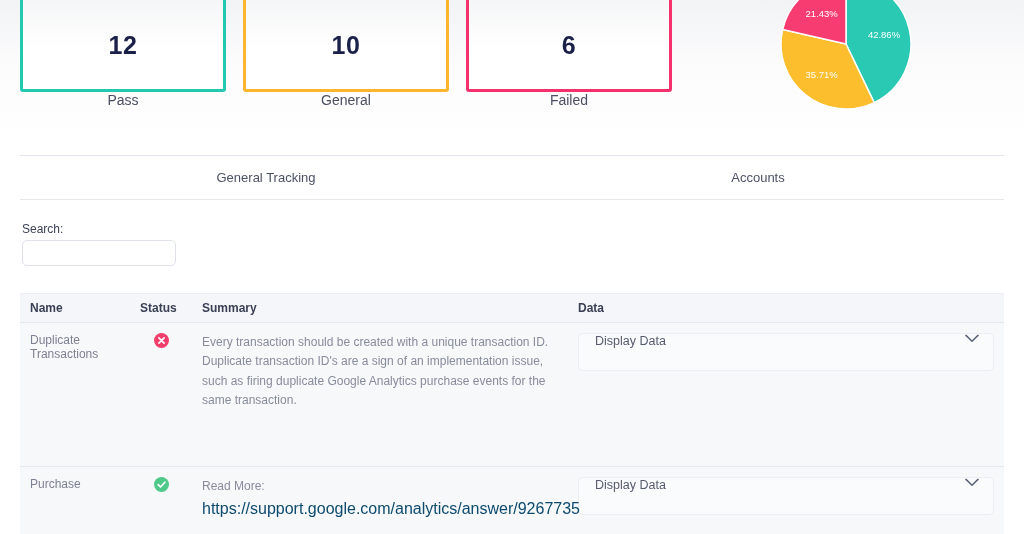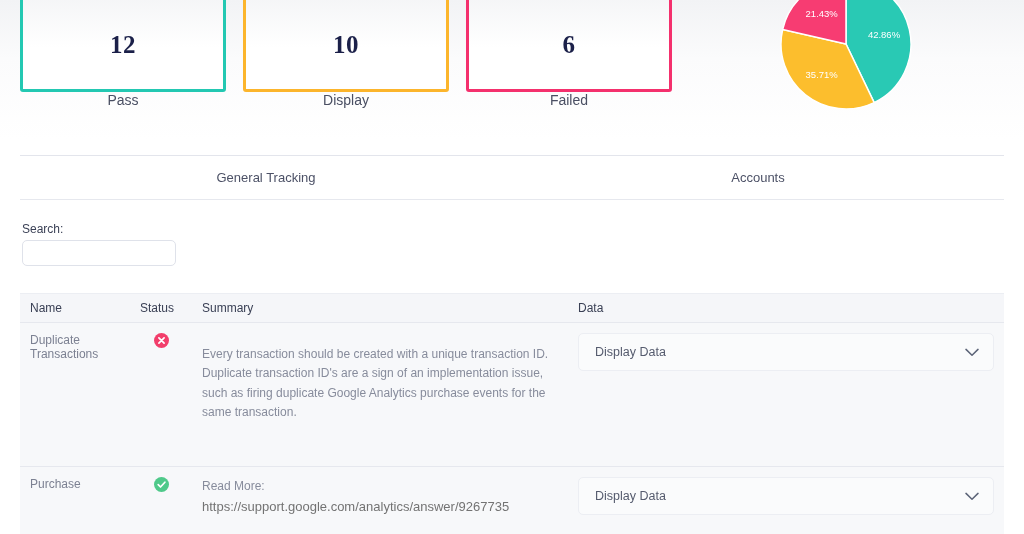--- a/index.html
+++ b/index.html
@@ -59,21 +59,20 @@
     padding-top: 16px;
   }
   .stat-box.pass    { border-color: #23c8b2; }
   .stat-box.warning { border-color: #fcb52c; }
   .stat-box.failed  { border-color: #f4306d; }
   .stat-num {
     font-size: 25px;
     font-weight: bold;
     color: #1b2049;
     letter-spacing: 0.5px;
-    font-family: Liberation Serif, serif;
   }
   .stat-label {
     font-size: 14px;
     color: #4a4f63;
   }
 
   
   .pie-wrap {
     position: absolute;
     left: 780px;
@@ -181,21 +180,21 @@
   table.data-table {
     width: 984px;
     border-collapse: collapse;
     table-layout: fixed;
     background: #f7f8fa;
   }
   table.data-table th {
     background: #f5f6f9;
     text-align: left;
     font-size: 12px;
-    font-weight: normal;
+    font-weight: bold;
     color: #3a4055;
     padding: 7px 10px;
     border-bottom: 1px solid #e6e8ee;
     vertical-align: middle;
   }
   table.data-table td {
     background: #f7f8fa;
     font-size: 12px;
     color: #7c8192;
     padding: 10px 10px;
@@ -209,30 +208,29 @@
 
   td.cell-name   { color: #8b8f9e; }
   td.cell-status { text-align: center; padding-top: 11px; }
   td.cell-summary { padding-top: 22px; padding-left: 10px; padding-right: 18px; }
   td.cell-data   { padding: 8px 10px 8px 6px; }
 
   .summary-text {
     line-height: 1.62;
     color: #878c9c;
     font-size: 12px;
-    margin-top: 12px;
   }
   .readmore-label {
     color: #878c9c;
     font-size: 12px;
     line-height: 1.62;
   }
   .readmore-link {
-    color: #737373;
-    font-size: 13px;
+    color: #0c4a6e;
+    font-size: 16px;
     line-height: 1.62;
     text-decoration: none;
     display: inline-block;
   }
 
   
   .status-icon {
     display: inline-block;
     width: 15px;
     height: 15px;
@@ -245,21 +243,21 @@
   .status-icon.warn { background: #fcbf1a; }
   .status-icon svg { position: absolute; left: 0; top: 0; }
 
   
   .accordion {
     border: 1px solid #eceef3;
     border-radius: 5px;
     background: #fafbfc;
     height: 38px;
     display: flex;
-    align-items: center;
+    align-items: flex-start;
     justify-content: space-between;
     padding: 0 14px 0 16px;
     box-sizing: border-box;
     cursor: pointer;
   }
   .accordion-label {
     font-size: 12.5px;
     color: #555b6e;
   }
   .chev {
@@ -281,21 +279,21 @@
         <div class="stat-box pass" style="border-color: rgb(35, 200, 178);">
           <span class="stat-num">12</span>
         </div>
         <div class="stat-label">Pass</div>
       </div>
 
       <div class="stat-card">
         <div class="stat-box warning" style="border-color: rgb(252, 181, 44);">
           <span class="stat-num">10</span>
         </div>
-        <div class="stat-label">Display</div>
+        <div class="stat-label">General</div>
       </div>
 
       <div class="stat-card">
         <div class="stat-box failed" style="border-color: rgb(244, 48, 109);">
           <span class="stat-num">6</span>
         </div>
         <div class="stat-label">Failed</div>
       </div>
 
     </div>

